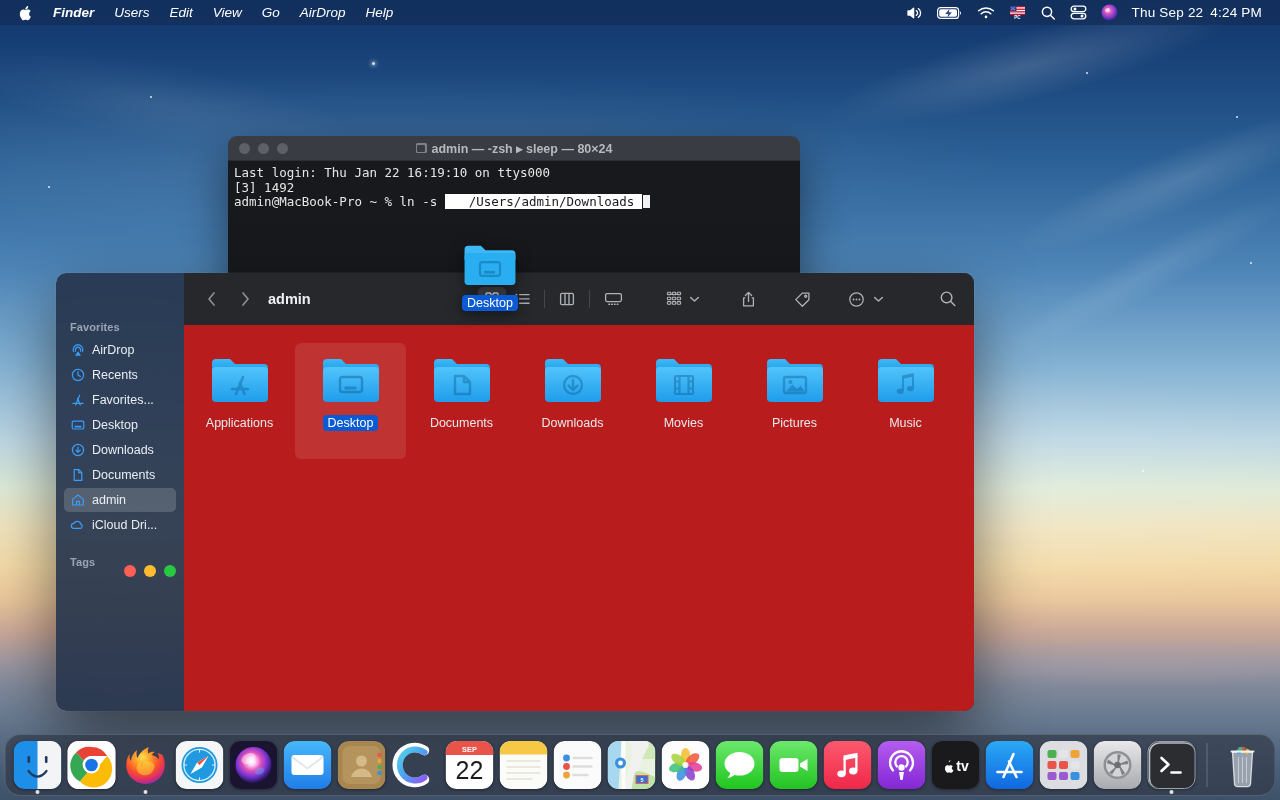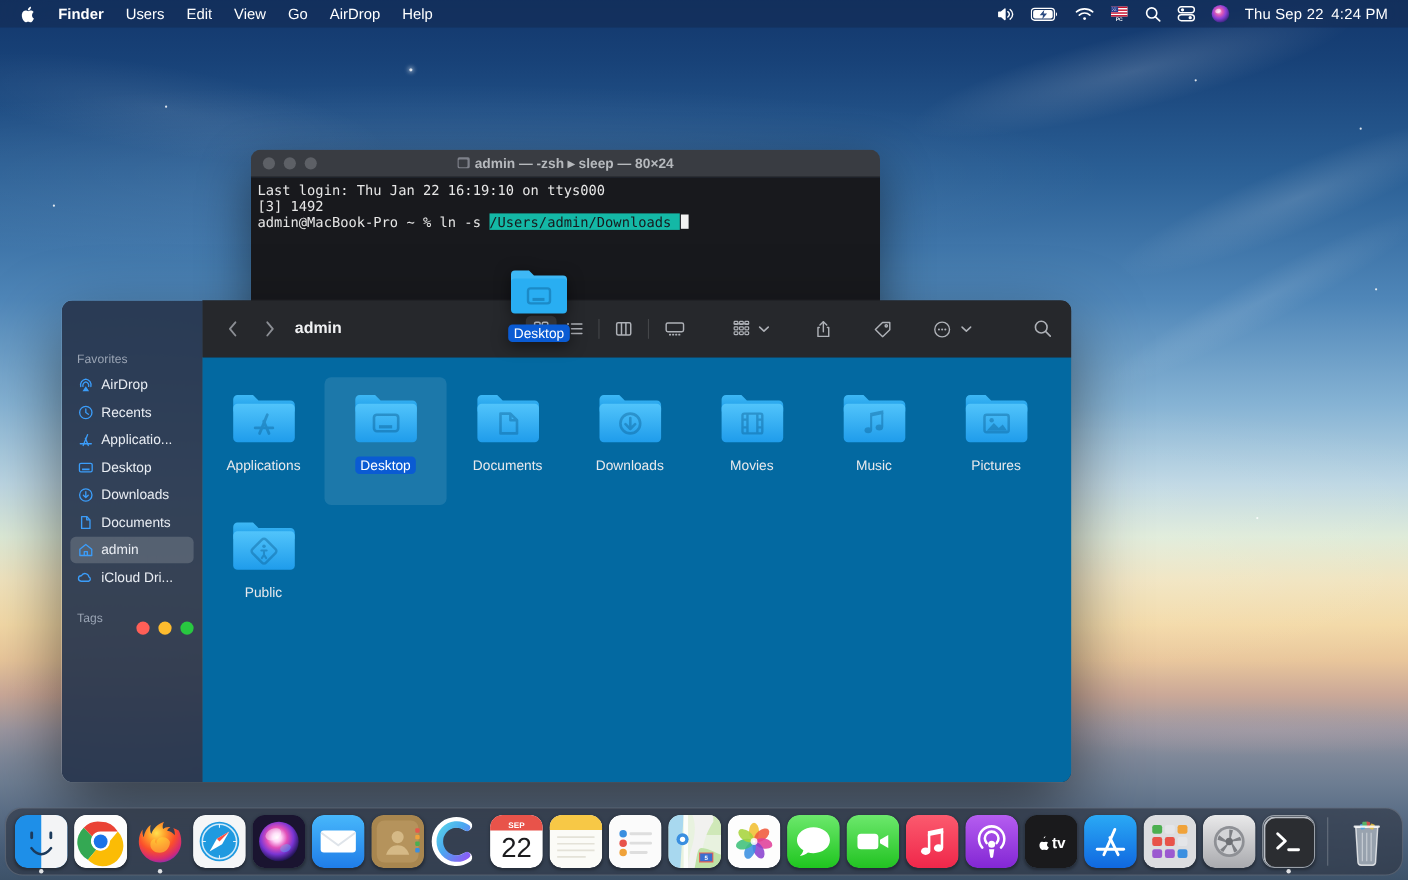--- a/index.html
+++ b/index.html
@@ -66,21 +66,21 @@
     background: rgba(20,44,84,.62);
     backdrop-filter: blur(22px);
     display: flex; align-items: center;
     color: #fff; font-size: 13px;
     z-index: 500;
     padding: 0 8px 0 0;
   }
   .mb-left { display: flex; align-items: center; gap: 0; }
   .mb-item {
     padding: 2px 10px; line-height: 17px; border-radius: 4px;
-    font-size: 13.5px; white-space: nowrap; cursor: default;
+    font-size: 13.5px; white-space: nowrap; cursor: default; font-style: italic;
   }
   .mb-item.apple { padding: 0 11px 0 18px; font-size: 15px; }
   .mb-item.bold { font-weight: bold; }
   .mb-right { margin-left: auto; display: flex; align-items: center; gap: 14px; padding-right: 10px; }
   .mb-icon { display: flex; align-items: center; justify-content: center; cursor: default; }
   .mb-clock { font-size: 13.5px; letter-spacing: .2px; white-space: nowrap; }
   .mb-clock .sep { display: inline-block; width: 7px; }
 
   
   #terminal {
@@ -107,42 +107,42 @@
     position: relative; display: inline-block;
   }
   .term-ico::after { content: ""; position: absolute; left: 1.5px; top: 1.5px; right: 1.5px; bottom: 1.5px;
     background: #393c42; border-radius: 1px; }
   #term-body {
     background: #18191d; height: 217px; padding: 5px 6px;
     font-family: "DejaVu Sans Mono", "Liberation Mono", monospace;
     font-size: 12.5px; line-height: 14.6px; color: #e6e6e6;
     white-space: pre;
   }
-  .sel-path { background: #14b8a6; color: #18191d; }
+  .sel-path { background: #ffffff; color: #18191d; padding-left: 24px; }
   .cursor-blk { display: inline-block; width: 7px; height: 13px;
     background: #f2f2f2; vertical-align: -2px; margin-left: 1px; }
 
   
   #finder {
     position: absolute; left: 56px; top: 273px; width: 918px; height: 438px;
     border-radius: 10px;
     box-shadow: 0 26px 64px rgba(0,0,0,.52), 0 0 0 .5px rgba(255,255,255,.09);
     overflow: hidden; display: flex;
     z-index: 200;
   }
   
   #fsidebar {
     width: 128px; flex: 0 0 128px;
     background: rgba(38,52,76,.92);
     backdrop-filter: blur(30px);
     padding-top: 40px;
     color: #fff;
   }
   .sb-header {
-    font-size: 11px; color: #9aa4b4; font-weight: normal;
+    font-size: 11px; color: #9aa4b4; font-weight: bold;
     padding: 8px 0 4px 14px; letter-spacing: .1px;
   }
   .sb-item {
     display: flex; align-items: center; gap: 7px;
     height: 24px; margin: 1px 8px; padding: 0 6px;
     border-radius: 5px; font-size: 12.5px; color: #e9edf3;
     cursor: default; white-space: nowrap; overflow: hidden;
   }
   .sb-item.sel { background: rgba(255,255,255,.16); }
   .sb-ico { width: 15px; height: 15px; flex: 0 0 15px; display: flex; align-items: center; justify-content: center; }
@@ -162,21 +162,21 @@
     width: 28px; height: 24px; border-radius: 5px;
     display: flex; align-items: center; justify-content: center;
     color: #aeb1b7; cursor: default;
   }
   .tb-btn.active { background: rgba(255,255,255,.13); }
   .tb-sep { width: 1px; height: 18px; background: rgba(255,255,255,.14); margin: 0 6px; }
   .tb-spacer { width: 30px; }
   .chev { margin-left: 1px; color: #aeb1b7; }
 
   #fcontent {
-    flex: 1; background: #0369a1;
+    flex: 1; background: #b91c1c;
     padding: 18px 0 0 0; position: relative;
     display: flex; flex-wrap: wrap;
     align-content: flex-start;
   }
   .icon-cell {
     width: 111px; height: 116px;
     display: flex; flex-direction: column; align-items: center;
     padding-top: 8px; cursor: default;
     border-radius: 6px;
   }
@@ -381,21 +381,21 @@
       </div>
 
       <div class="sb-item">
         <span class="sb-ico">
           <svg width="14" height="14" viewBox="0 0 14 14" fill="none" stroke="#3b9dfa" stroke-width="1.2" stroke-linecap="round" stroke-linejoin="round">
             <path d="M2 10.4h10"></path>
               <path d="M4.6 12 8.6 2.2"></path>
               <path d="M9.3 12 6.6 5.4"></path>
           </svg>
         </span>
-        <span>Applicatio...</span>
+        <span>Favorites...</span>
       </div>
 
       <div class="sb-item">
         <span class="sb-ico">
           <svg width="14" height="14" viewBox="0 0 14 14" fill="none" stroke="#3b9dfa" stroke-width="1.2" stroke-linejoin="round">
             <rect x="1.2" y="3.2" width="11.6" height="7.8" rx="1.4"></rect>
             <path d="M3.6 8.6h6.8" stroke-width="1.6"></path>
           </svg>
         </span>
         <span>Desktop</span>
@@ -650,63 +650,49 @@
             </svg>
           </div>
           <div class="fname">Movies</div>
         </div>
 
         <div class="icon-cell">
           <div class="folder-wrap">
             <svg width="66" height="56" viewBox="0 0 66 56">
               <path d="M5 12a4 4 0 0 1 4-4h14l5 5h29a4 4 0 0 1 4 4v6H5z" fill="url(#fbt)"></path>
               <rect x="5" y="16" width="56" height="35" rx="4" fill="url(#fbm)"></rect>
+              <g opacity=".42">
+                <rect x="22" y="26" width="22" height="16" rx="2" fill="none" stroke="#0b5f94" stroke-width="2.3"></rect>
+                <circle cx="28.5" cy="31" r="2" fill="#0b5f94"></circle>
+                <path d="M24 40.5l6.5-7 4.5 4.6 3.6-3.3 4 5.7z" fill="#0b5f94"></path>
+              </g>
+            </svg>
+          </div>
+          <div class="fname">Pictures</div>
+        </div>
+
+        <div class="icon-cell">
+          <div class="folder-wrap">
+            <svg width="66" height="56" viewBox="0 0 66 56">
+              <path d="M5 12a4 4 0 0 1 4-4h14l5 5h29a4 4 0 0 1 4 4v6H5z" fill="url(#fbt)"></path>
+              <rect x="5" y="16" width="56" height="35" rx="4" fill="url(#fbm)"></rect>
               <g opacity=".42" fill="#0b5f94">
                 <path d="M29 24.5 41 22v3.4l-12 2.5z"></path>
                 <rect x="29" y="26.6" width="1.9" height="13.4"></rect>
                 <rect x="39.1" y="24" width="1.9" height="13.4"></rect>
                 <ellipse cx="27.3" cy="40.2" rx="3.4" ry="2.7"></ellipse>
                 <ellipse cx="37.4" cy="37.6" rx="3.4" ry="2.7"></ellipse>
               </g>
             </svg>
           </div>
           <div class="fname">Music</div>
         </div>
 
-        <div class="icon-cell">
-          <div class="folder-wrap">
-            <svg width="66" height="56" viewBox="0 0 66 56">
-              <path d="M5 12a4 4 0 0 1 4-4h14l5 5h29a4 4 0 0 1 4 4v6H5z" fill="url(#fbt)"></path>
-              <rect x="5" y="16" width="56" height="35" rx="4" fill="url(#fbm)"></rect>
-              <g opacity=".42">
-                <rect x="22" y="26" width="22" height="16" rx="2" fill="none" stroke="#0b5f94" stroke-width="2.3"></rect>
-                <circle cx="28.5" cy="31" r="2" fill="#0b5f94"></circle>
-                <path d="M24 40.5l6.5-7 4.5 4.6 3.6-3.3 4 5.7z" fill="#0b5f94"></path>
-              </g>
-            </svg>
-          </div>
-          <div class="fname">Pictures</div>
-        </div>
-
         <div style="width:100%;height:0;"></div>
 
-        <div class="icon-cell">
-          <div class="folder-wrap">
-            <svg width="66" height="56" viewBox="0 0 66 56">
-              <path d="M5 12a4 4 0 0 1 4-4h14l5 5h29a4 4 0 0 1 4 4v6H5z" fill="url(#fbt)"></path>
-              <rect x="5" y="16" width="56" height="35" rx="4" fill="url(#fbm)"></rect>
-              <g opacity=".42" fill="none" stroke="#0b5f94" stroke-width="2.3" stroke-linejoin="round">
-                <rect x="24.3" y="25.3" width="17.4" height="17.4" rx="2.6" transform="rotate(45 33 34)"></rect>
-                <circle cx="33" cy="29.6" r="1.6" fill="#0b5f94" stroke="none"></circle>
-                <path d="M30.6 33.4h4.8M33 33.4v4M33 37.4l-2 3M33 37.4l2 3" stroke-width="1.9" stroke-linecap="round"></path>
-              </g>
-            </svg>
-          </div>
-          <div class="fname">Public</div>
-        </div>
 
       </div>
     </div>
   </div>
 
   <div id="dragghost">
     <div class="folder-wrap">
       <svg width="60" height="52" viewBox="0 0 66 56">
         <path d="M5 12a4 4 0 0 1 4-4h14l5 5h29a4 4 0 0 1 4 4v6H5z" fill="#3eb8f5"></path>
         <rect x="5" y="16" width="56" height="35" rx="4" fill="#29aef2"></rect>

